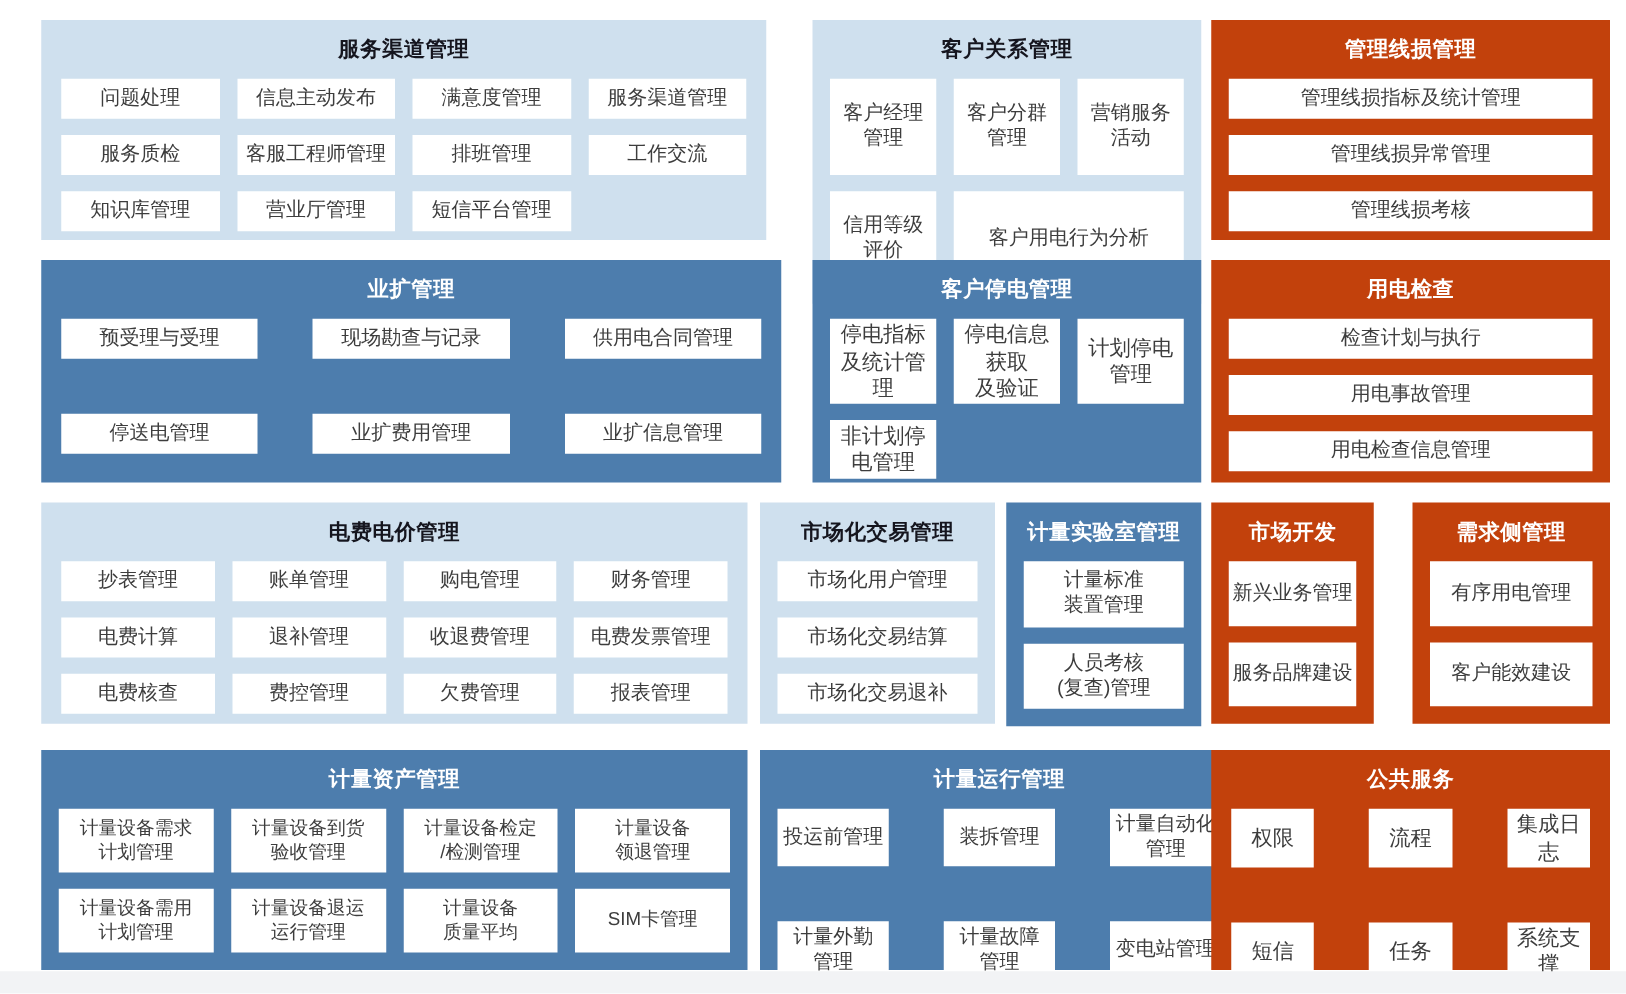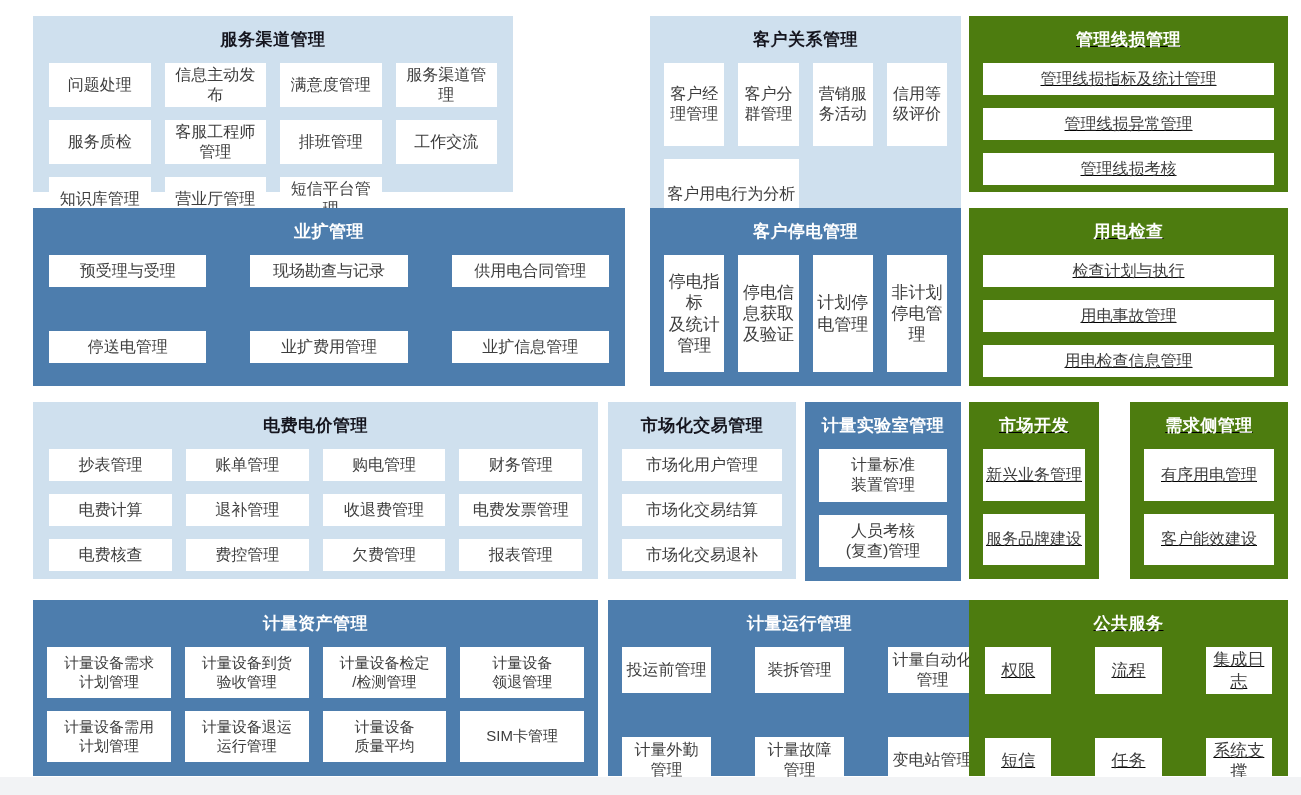--- a/index.html
+++ b/index.html
@@ -3,54 +3,54 @@
 <meta charset="utf-8">
 <style>
   html,body{margin:0;padding:0;background:#ffffff;}
   .canvas{
     position:relative;width:1301px;height:795px;background:#ffffff;overflow:hidden;
     font-family:"Liberation Sans","DejaVu Sans",sans-serif;
   }
   .block{position:absolute;display:flex;flex-direction:column;box-sizing:border-box;}
   .block.light{background:#cfe0ee;}
   .block.dark{background:#4d7dad;}
-  .block.teal{background:#4d7c0f;text-decoration:underline;}
+  .block.teal{background:#c2410c;}
   .block-title{
     margin:0;padding:13px 6px 6px 6px;text-align:center;
     font-size:17px;font-weight:bold;line-height:1.25;letter-spacing:.5px;
   }
   .light .block-title{color:#15151e;}
   .dark .block-title,.teal .block-title{color:#ffffff;}
   .items{
     flex:1;display:grid;box-sizing:border-box;
     padding:7px 16px 14px 16px;gap:13px 14px;align-items:stretch;
   }
   .items.pad-sm{padding-left:14px;padding-right:14px;}
   .grid-4{grid-template-columns:repeat(4,1fr);}
   .grid-3{grid-template-columns:repeat(3,1fr);gap:44px;}
-  .grid-2{grid-template-columns:repeat(4,1fr);}
+  .grid-2{grid-template-columns:repeat(3,1fr);}
   .grid-1{grid-template-columns:1fr;}
   .item{
     background:#ffffff;color:#3d3d3d;
     display:flex;align-items:center;justify-content:center;
     text-align:center;font-size:16px;line-height:1.25;
     min-height:32px;white-space:pre-line;cursor:default;box-sizing:border-box;padding:2px 3px;
   }
   .tall .item{min-height:46px;}
   .font-15 .item{font-size:15px;}
   .font-17 .item{font-size:17px;}
   .span-2{grid-column:span 2;}
   .footer-strip{position:absolute;left:0;top:777px;width:1301px;height:18px;background:#f2f3f5;}
 </style>
 </head>
 <body>
 
 <div class="canvas">
 
-  <section class="block light" style="left:33px;top:16px;width:480px;height:176px;">
+  <section class="block light" style="left:33px;top:16px;width:580px;height:176px;">
     <h2 class="block-title">服务渠道管理</h2>
     <div class="items grid-4">
       <div class="item">问题处理</div>
       <div class="item">信息主动发布</div>
       <div class="item">满意度管理</div>
       <div class="item">服务渠道管理</div>
       <div class="item">服务质检</div>
       <div class="item">客服工程师管理</div>
       <div class="item">排班管理</div>
       <div class="item">工作交流</div>

